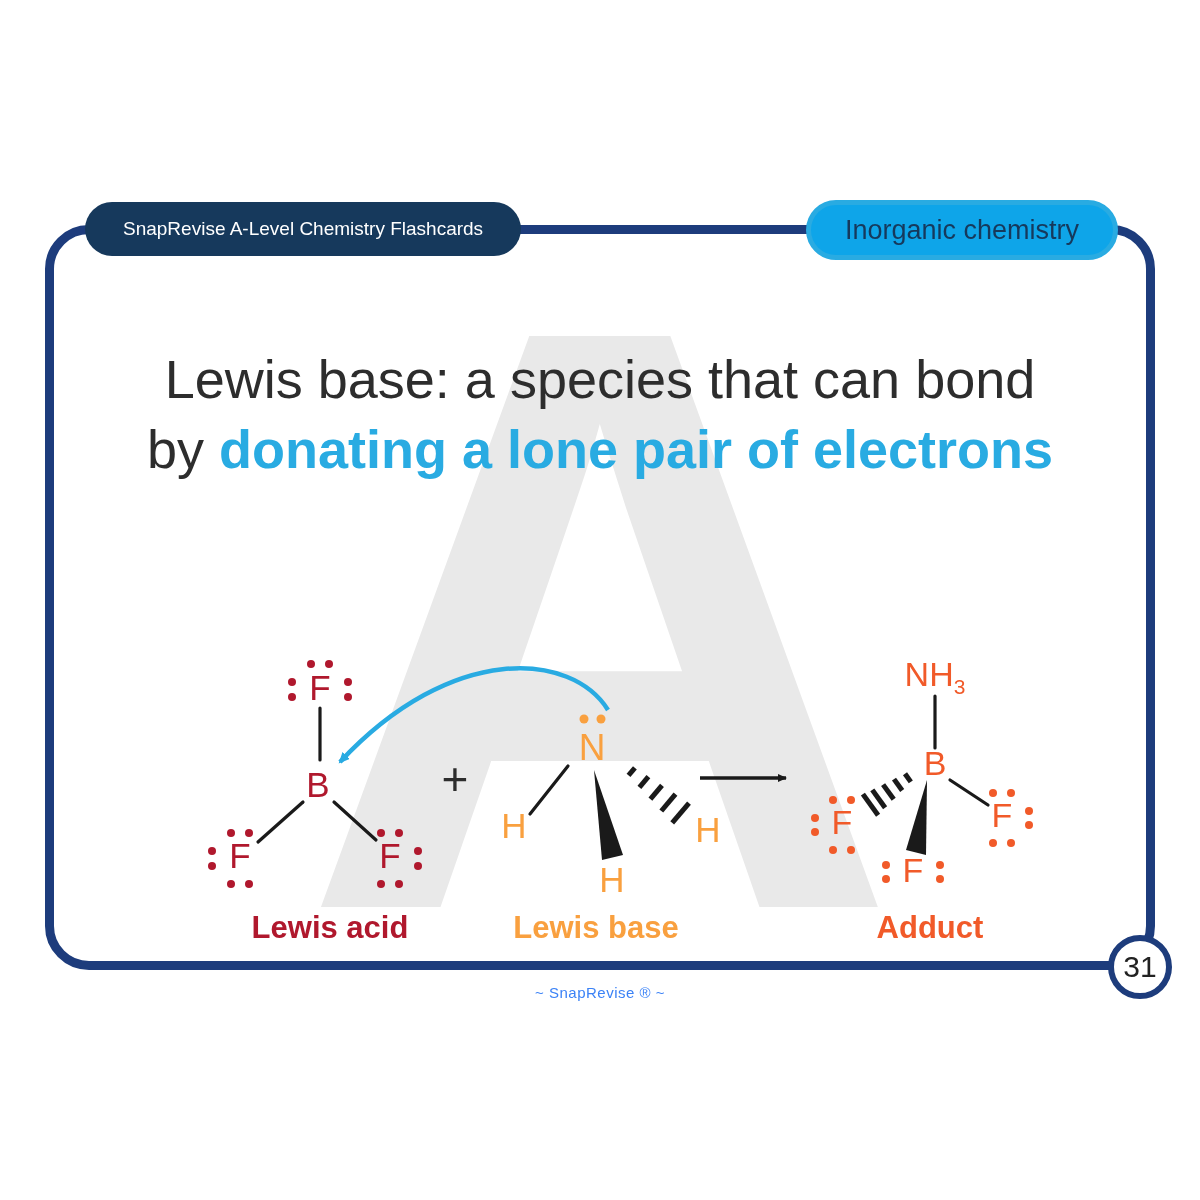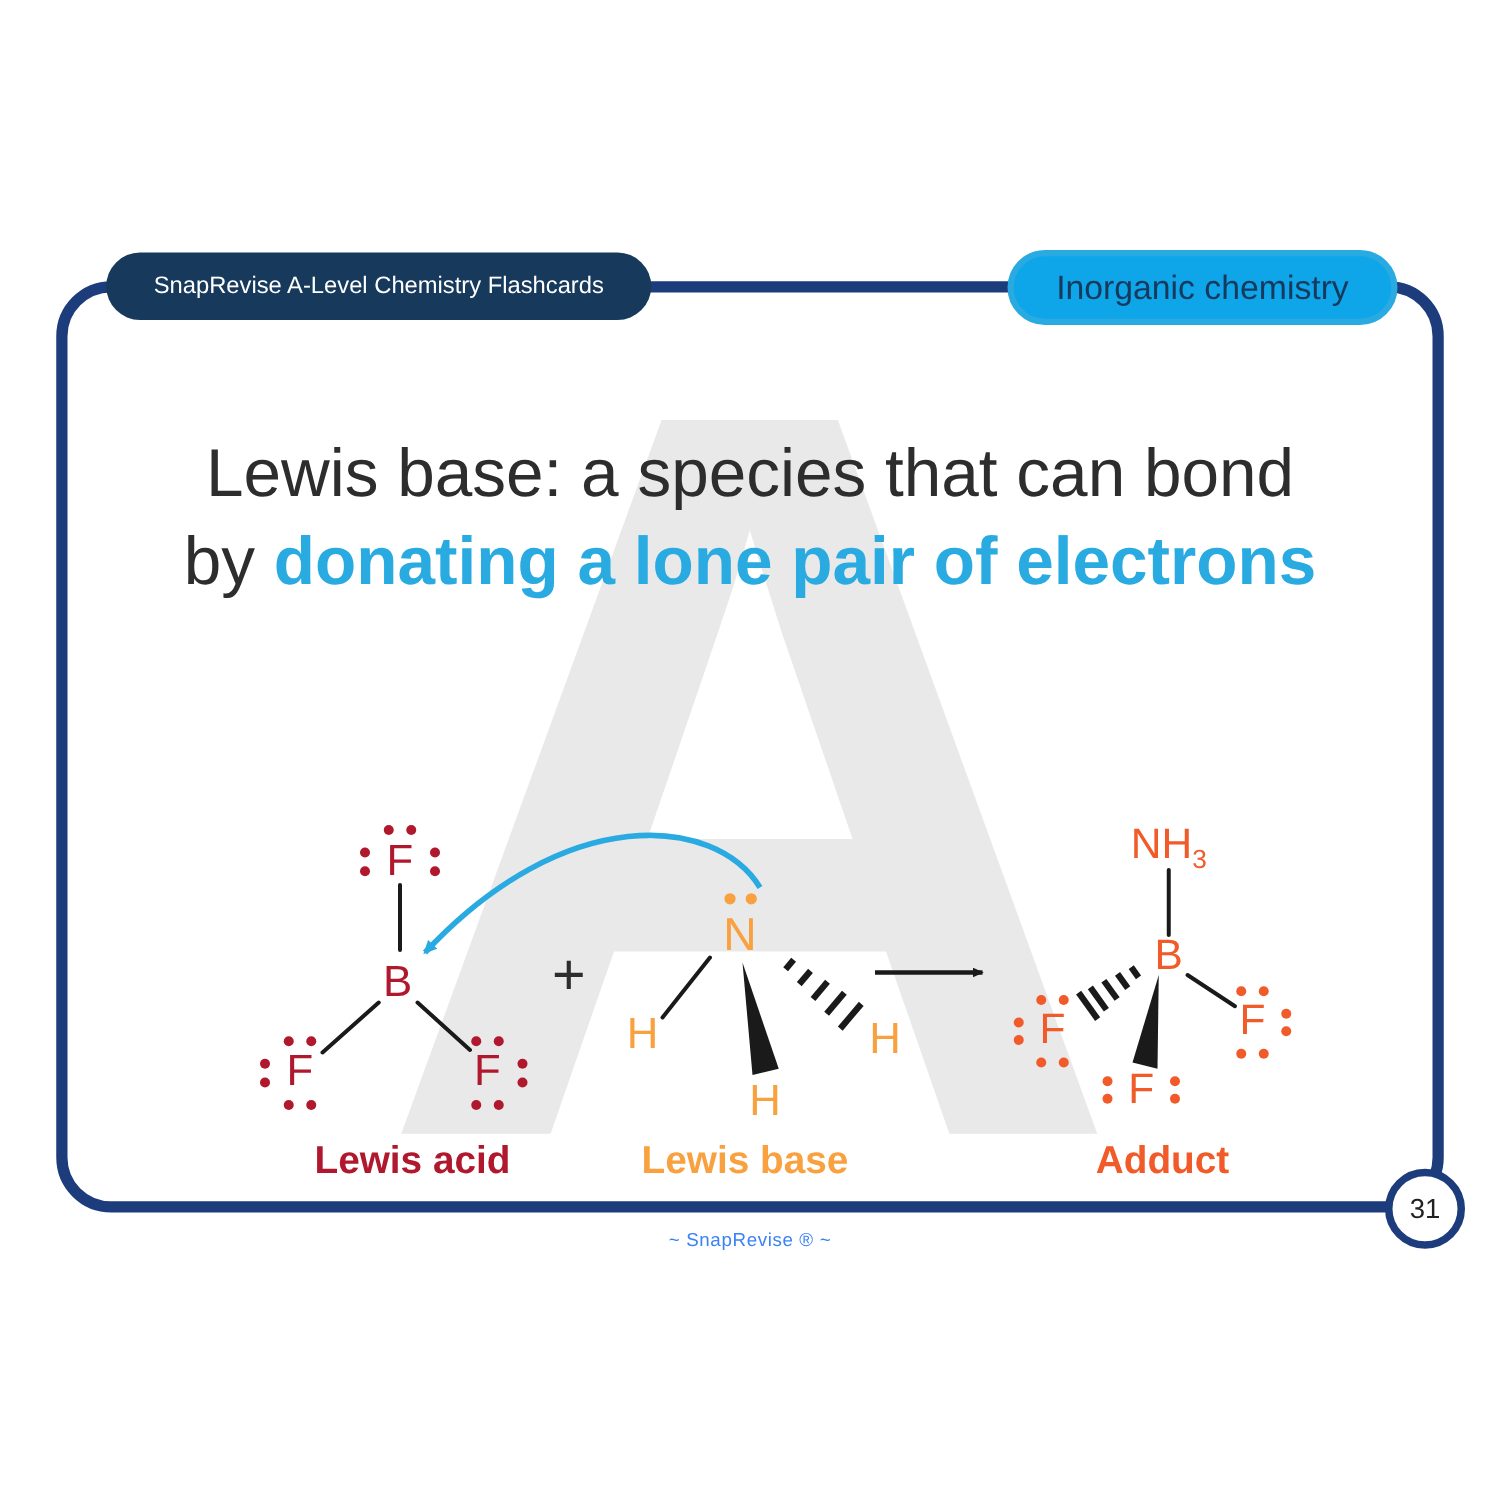--- a/index.html
+++ b/index.html
@@ -96,21 +96,21 @@
   .plus-sign{fill:#2d2d2d;font-size:46px;}
   .page-number{
     position:absolute;
     left:1108px;top:935px;
     width:64px;height:64px;
     box-sizing:border-box;
     background:#ffffff;
     border:6px solid #1d3c7c;
     border-radius:50%;
     display:flex;align-items:center;justify-content:center;
-    font-size:22px;
+    font-size:30px;
     color:#222222;
     z-index:4;
   }
   .footer{
     position:absolute;
     left:0;right:0;top:984px;
     text-align:center;
     font-size:15px;
     color:#3b82f6;
     z-index:2;

